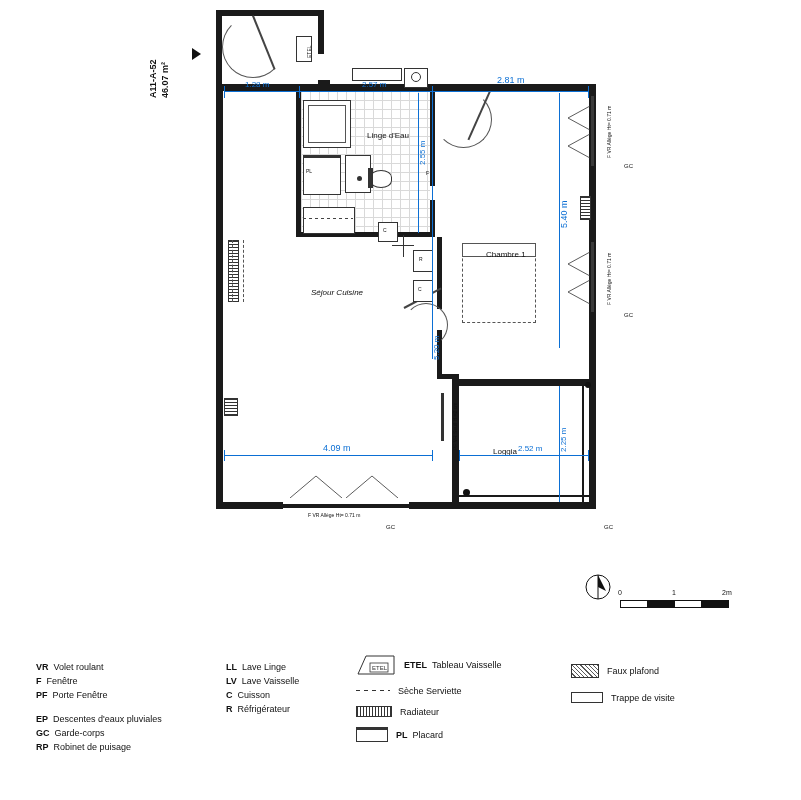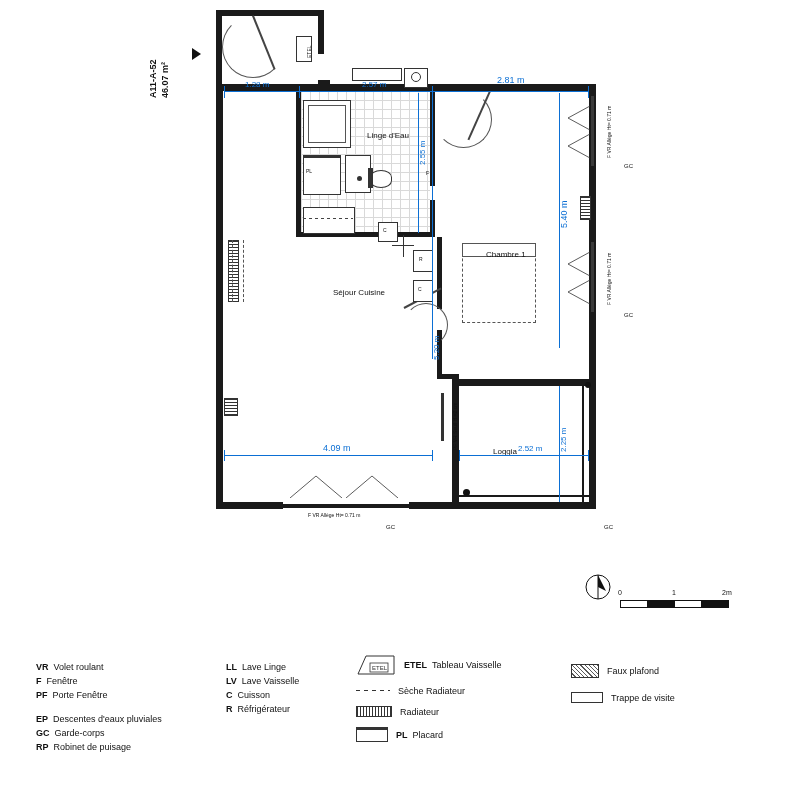--- a/index.html
+++ b/index.html
@@ -177,21 +177,21 @@
 
   <div class="abs" style="left:288px;top:474px;width:112px;height:24px;">
     <svg width="112" height="24" viewBox="0 0 112 24">
         <polyline points="2,24 28,2 54,24" fill="none" stroke="#333" stroke-width="0.8"></polyline>
         <polyline points="58,24 84,2 110,24" fill="none" stroke="#333" stroke-width="0.8"></polyline>
       </svg>
   </div>
   <div class="tinylbl" style="left:308px;top:512px;">F VR Allège Ht= 0.71 m</div>
 
   <div class="roomlbl" style="left:367px;top:131px;">Linge d'Eau</div>
-  <div class="roomlbl" style="left:333px;top:288px;">Séjour Cuisine</div>
+  <div class="roomlbl" style="left:311px;top:288px;font-style:italic;">Séjour Cuisine</div>
   <div class="roomlbl" style="left:486px;top:250px;">Chambre 1</div>
   <div class="roomlbl" style="left:493px;top:447px;">Loggia</div>
 
   <div class="blueline" style="left:224px;top:91px;width:364px;"></div>
   <div class="bluelinev" style="left:224px;top:86px;height:12px;"></div>
   <div class="bluelinev" style="left:299px;top:86px;height:12px;"></div>
   <div class="bluelinev" style="left:432px;top:86px;height:12px;"></div>
   <div class="bluelinev" style="left:588px;top:86px;height:12px;"></div>
   <div class="dim" style="left:245px;top:80px;">1.28 m</div>
   <div class="dim" style="left:362px;top:80px;">2.57 m</div>
@@ -299,21 +299,21 @@
           <polygon points="2,20 10,2 38,2 38,20" fill="none" stroke="#333" stroke-width="1"></polygon>
           <rect x="14" y="9" width="18" height="9" fill="none" stroke="#333" stroke-width="0.8"></rect>
           <text x="16" y="16" font-size="6" fill="#333" font-family="sans-serif">ETEL</text>
         </svg>
       </span>
       <span class="lg-code">ETEL</span>
       <span>Tableau Vaisselle</span>
     </div>
     <div class="lg-row" style="margin-bottom:10px;">
       <span class="dashline"></span>
-      <span>Sèche Radiateur</span>
+      <span>Sèche Serviette</span>
     </div>
     <div class="lg-row" style="margin-bottom:10px;">
       <span class="radbox"></span>
       <span>Radiateur</span>
     </div>
     <div class="lg-row">
       <span class="plbox"></span>
       <span class="lg-code">PL</span>
       <span>Placard</span>
     </div>

